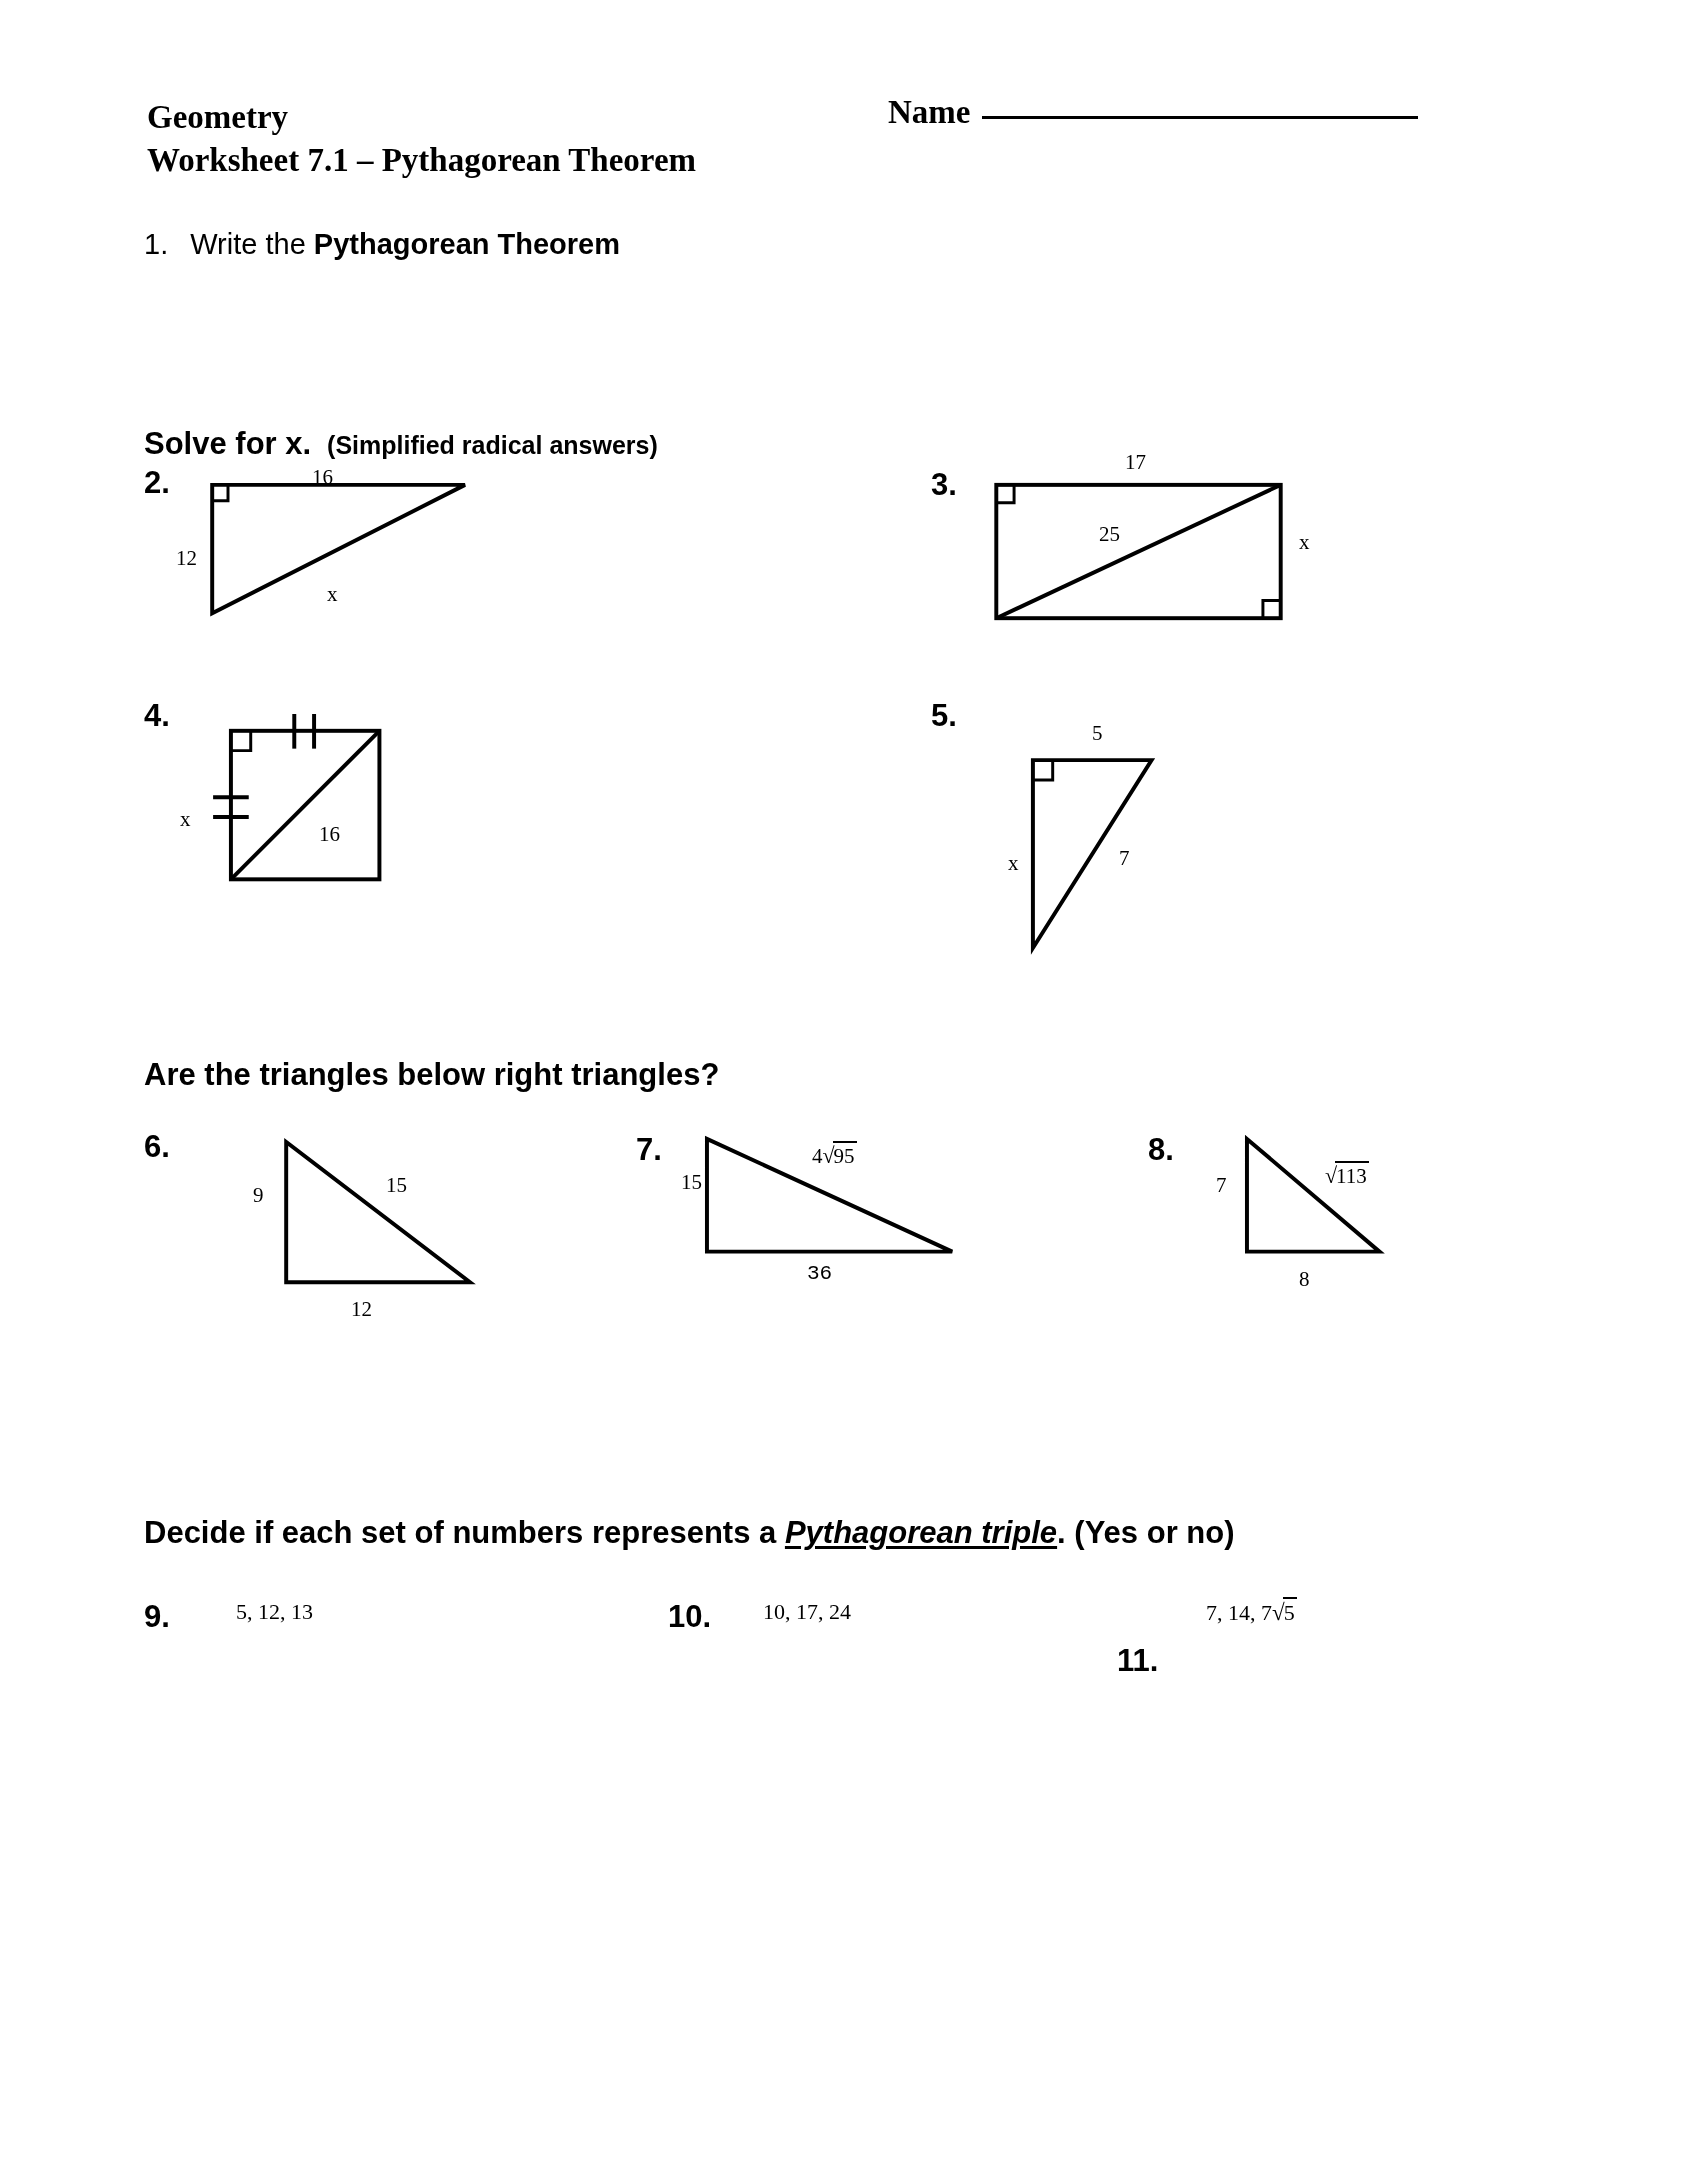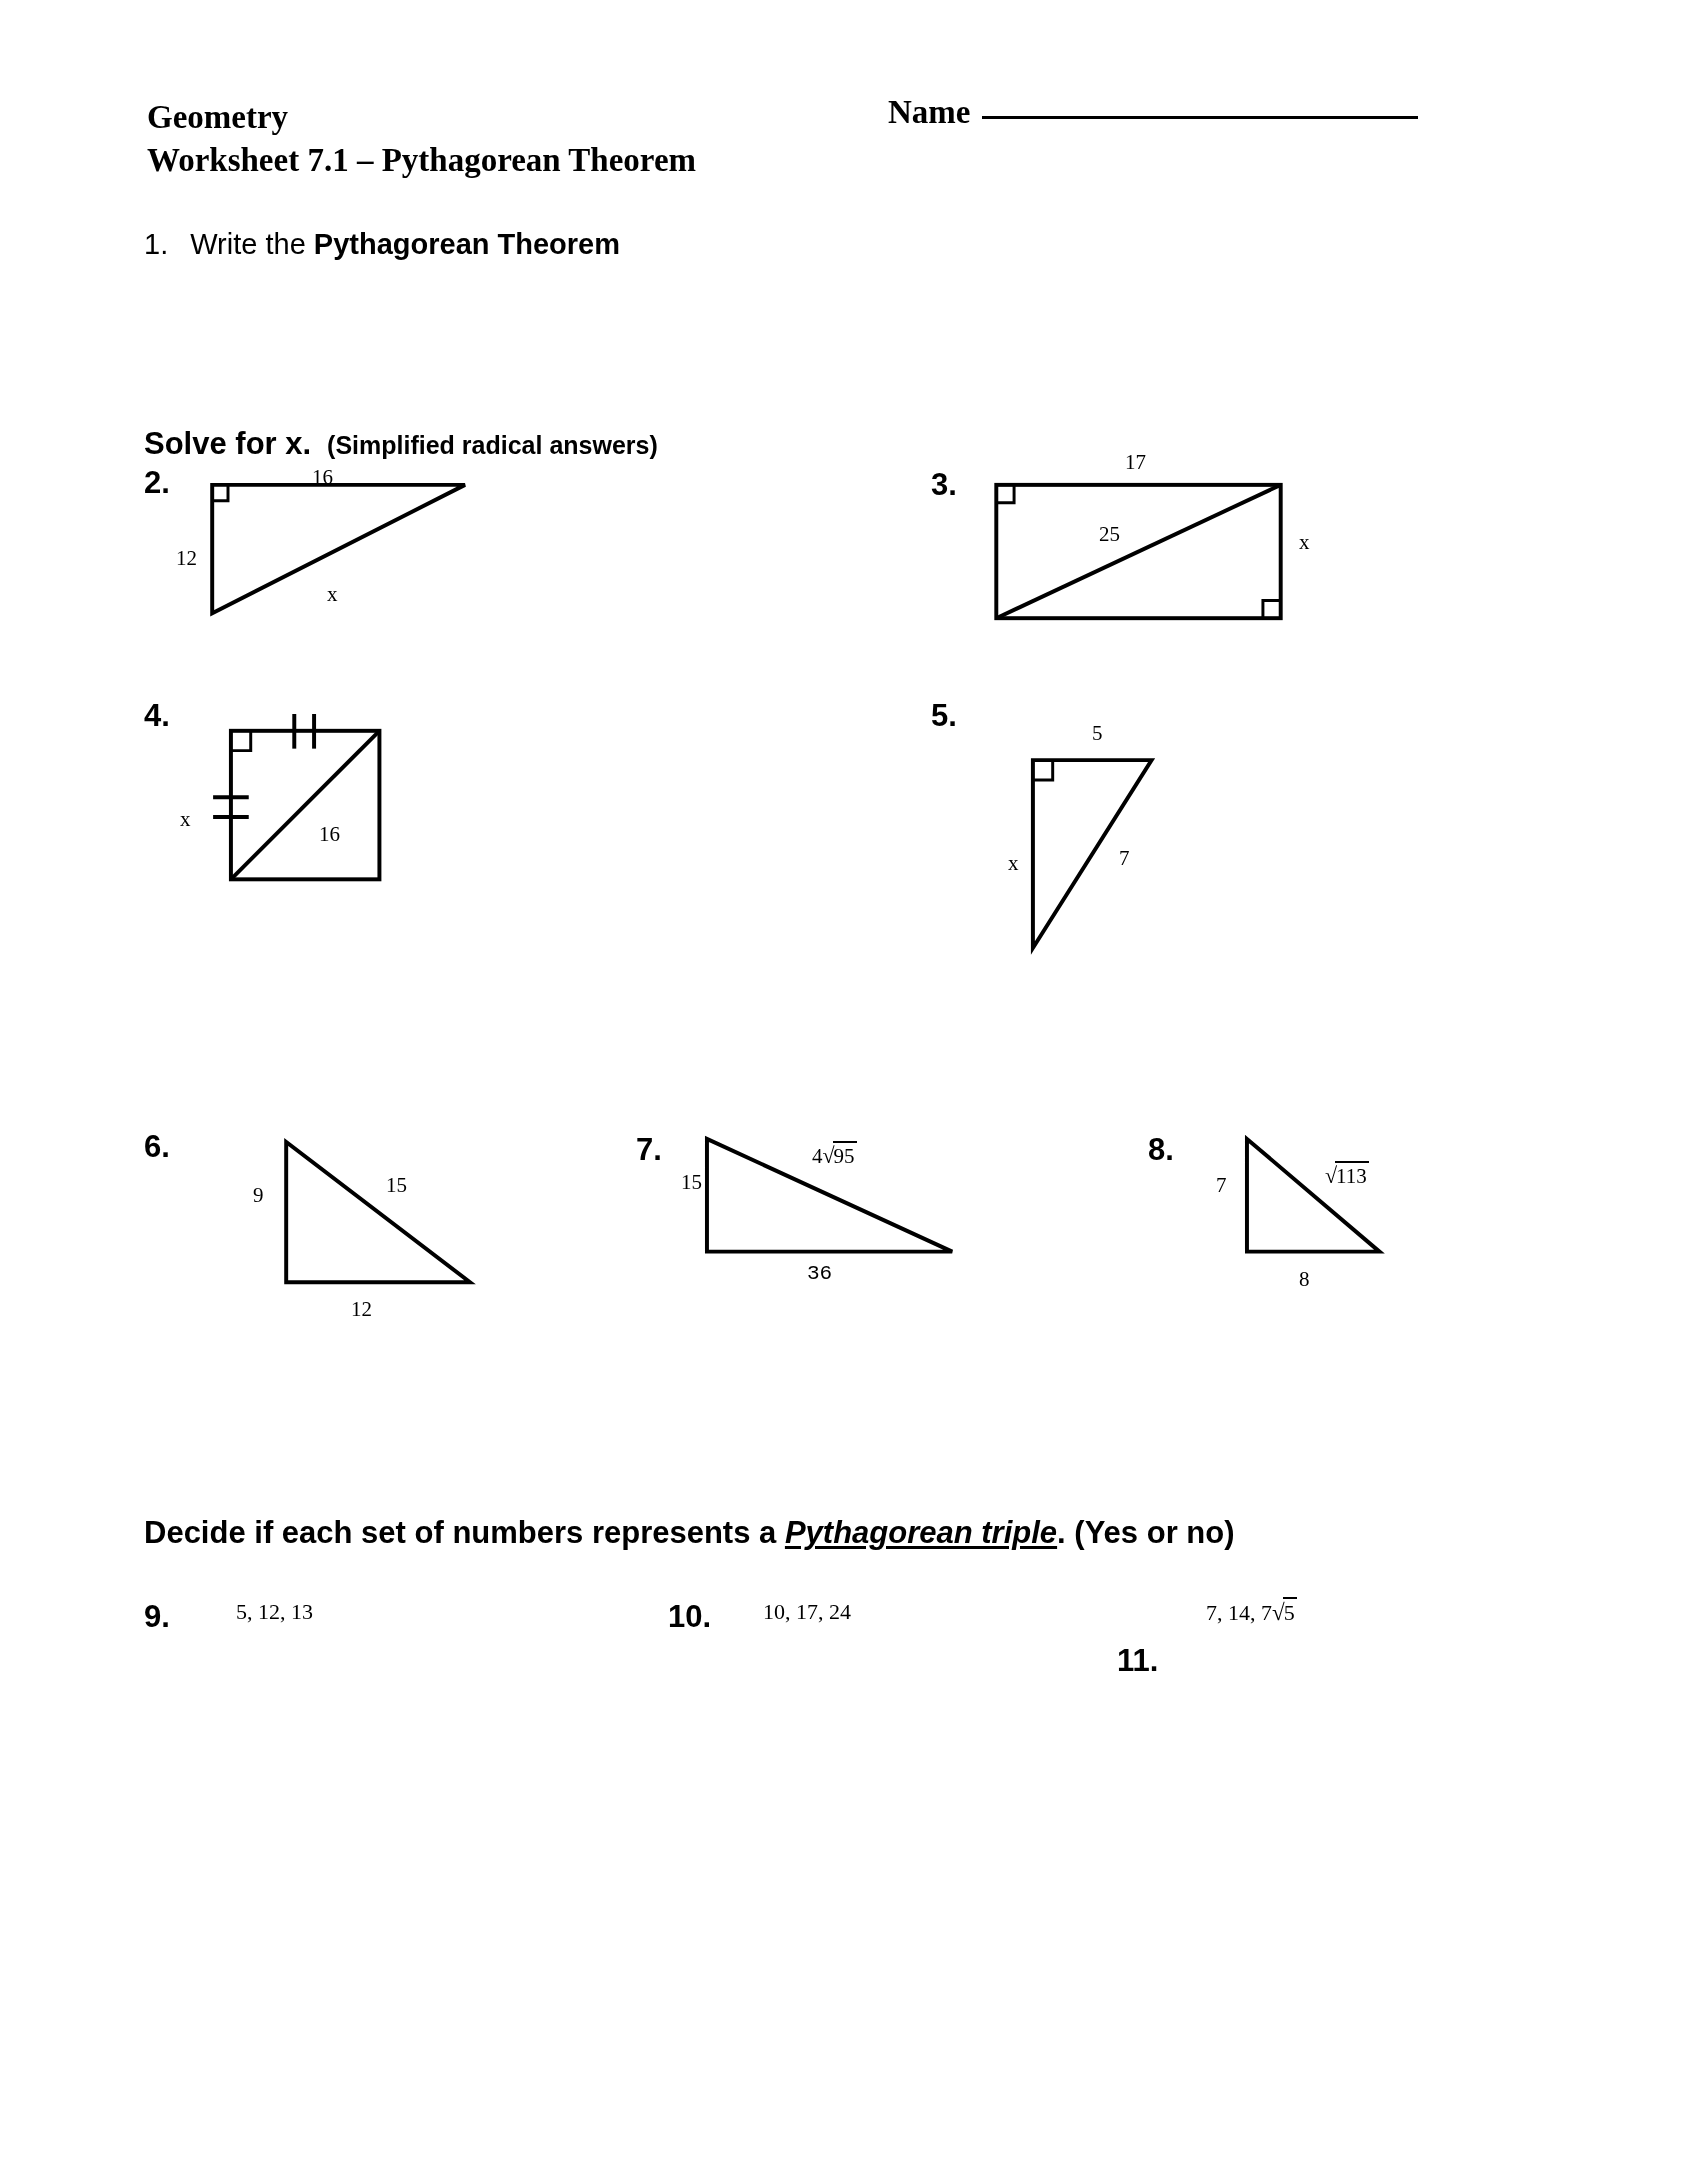--- a/index.html
+++ b/index.html
@@ -186,20 +186,21 @@
   <div class="abs" style="left:1025px; top:752px;">
     <svg width="178" height="218" viewBox="0 0 180 220">
       <polygon points="8,8 128,8 8,198" fill="none" stroke="#000" stroke-width="4"></polygon>
       <polyline points="8,28 28,28 28,8" fill="none" stroke="#000" stroke-width="3"></polyline>
     </svg>
   </div>
   <div class="abs mlabel" style="left:1092px; top:721px;">5</div>
   <div class="abs mlabel" style="left:1008px; top:851px;">x</div>
   <div class="abs mlabel" style="left:1119px; top:846px;">7</div>
 
+  <div class="abs section-head" style="left:144px; top:1057px;">Are the triangles below right triangles?</div>
 
   <div class="abs qnum" style="left:144px; top:1129px;">6.</div>
 
   <div class="abs" style="left:272px; top:1134px;">
     <svg width="228" height="168" viewBox="0 0 230 170">
       <polygon points="14,8 14,150 200,150" fill="none" stroke="#000" stroke-width="4"></polygon>
     </svg>
   </div>
   <div class="abs mlabel" style="left:253px; top:1183px;">9</div>
   <div class="abs mlabel" style="left:386px; top:1173px;">15</div>

